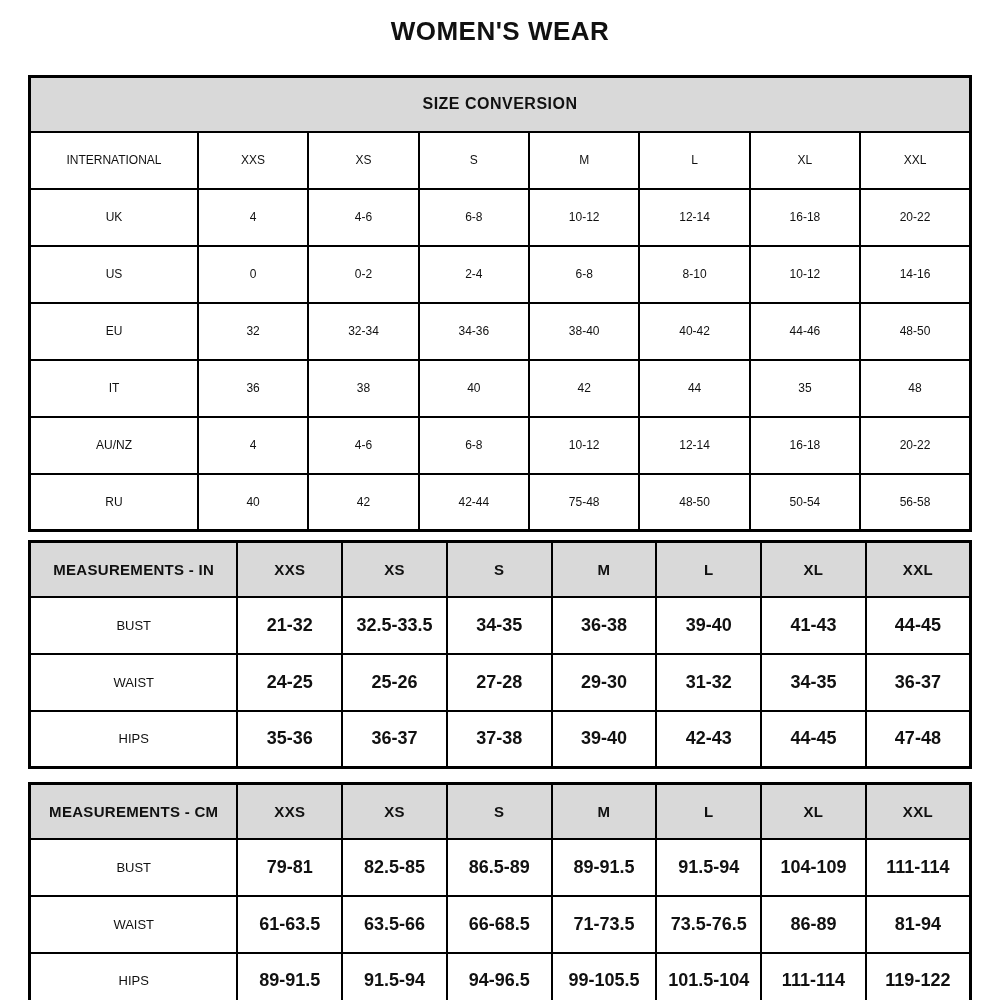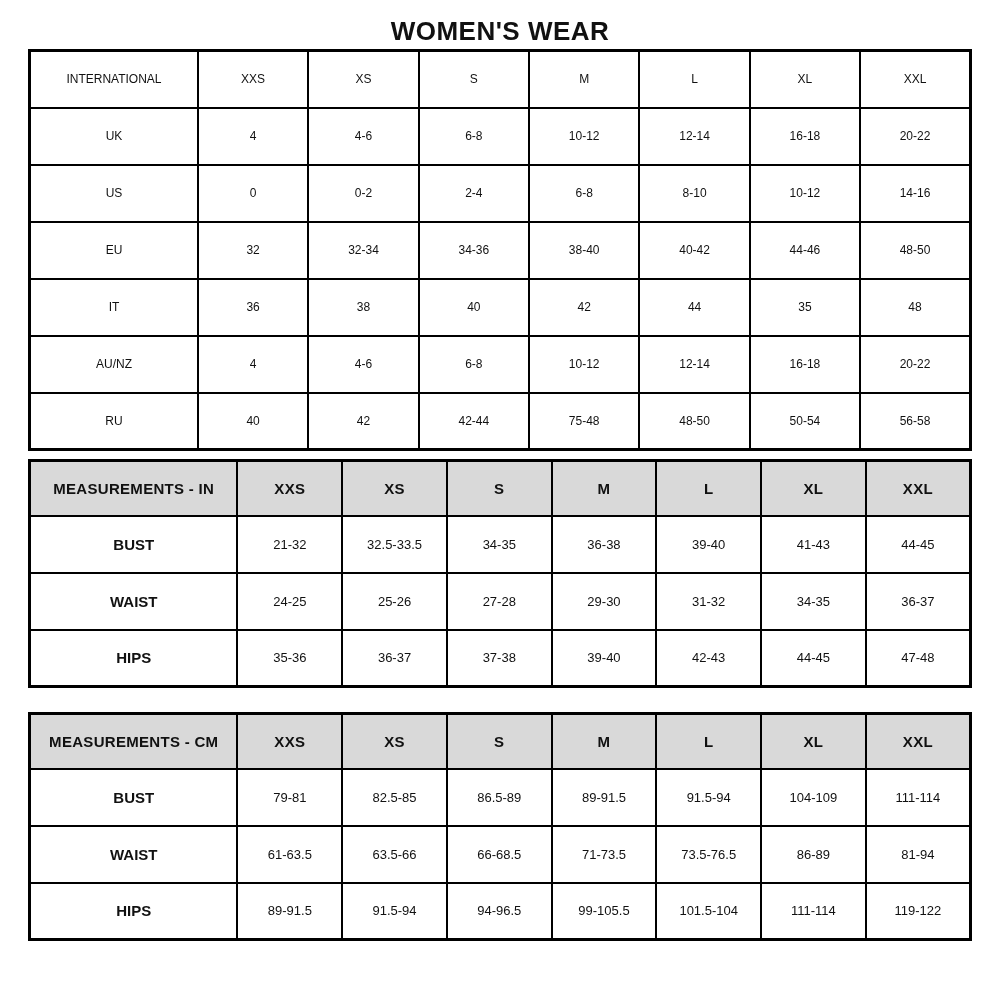--- a/index.html
+++ b/index.html
@@ -13,21 +13,21 @@
   body{
     width:1000px;height:1000px;
     background:var(--page-bg);
     color:var(--text);
     font-family:"Liberation Sans", sans-serif;
   }
   .sheet{padding:0 28px;}
   h1.page-title{
     margin:0;
     padding-top:16px;
-    padding-bottom:2px;
+    padding-bottom:28px;
     text-align:center;
     font-size:26px;
     font-weight:700;
     letter-spacing:0.5px;
     color:var(--text);
   }
   table{
     width:100%;
     border-collapse:collapse;
     table-layout:fixed;
@@ -55,37 +55,37 @@
   }
   .t1 thead tr.cols th,
   .t1 tbody th,
   .t1 tbody td{
     height:57px;
     font-size:12px;
     font-weight:400;
   }
   .t1 col.label-col{width:17.9%;}
   
-  .t2{margin-bottom:24px;}
+  .t2{margin-bottom:13px;}
   .t2 thead tr.cols th{
     background:var(--header-bg);
     height:55px;
     font-size:15px;
     font-weight:700;
     letter-spacing:0.3px;
   }
   .t2 tbody th{
     height:57px;
-    font-size:15px;
-    font-weight:700;
+    font-size:13px;
+    font-weight:400;
   }
   .t2 tbody td{
     height:57px;
-    font-size:13px;
-    font-weight:400;
+    font-size:18px;
+    font-weight:700;
   }
   .t2 col.label-col{width:22.1%;}
 </style>
 </head>
 <body>
 
 <div class="sheet">
   <h1 class="page-title">WOMEN'S WEAR</h1>
 
   <table class="t1">
@@ -93,20 +93,23 @@
         <col class="label-col">
         <col>
         <col>
         <col>
         <col>
         <col>
         <col>
         <col>
       </colgroup>
     <thead>
+        <tr>
+          <th colspan="8" class="banner">SIZE CONVERSION</th>
+        </tr>
         <tr class="cols">
           <th>INTERNATIONAL</th>
           <th>XXS</th>
           <th>XS</th>
           <th>S</th>
           <th>M</th>
           <th>L</th>
           <th>XL</th>
           <th>XXL</th>
         </tr>

